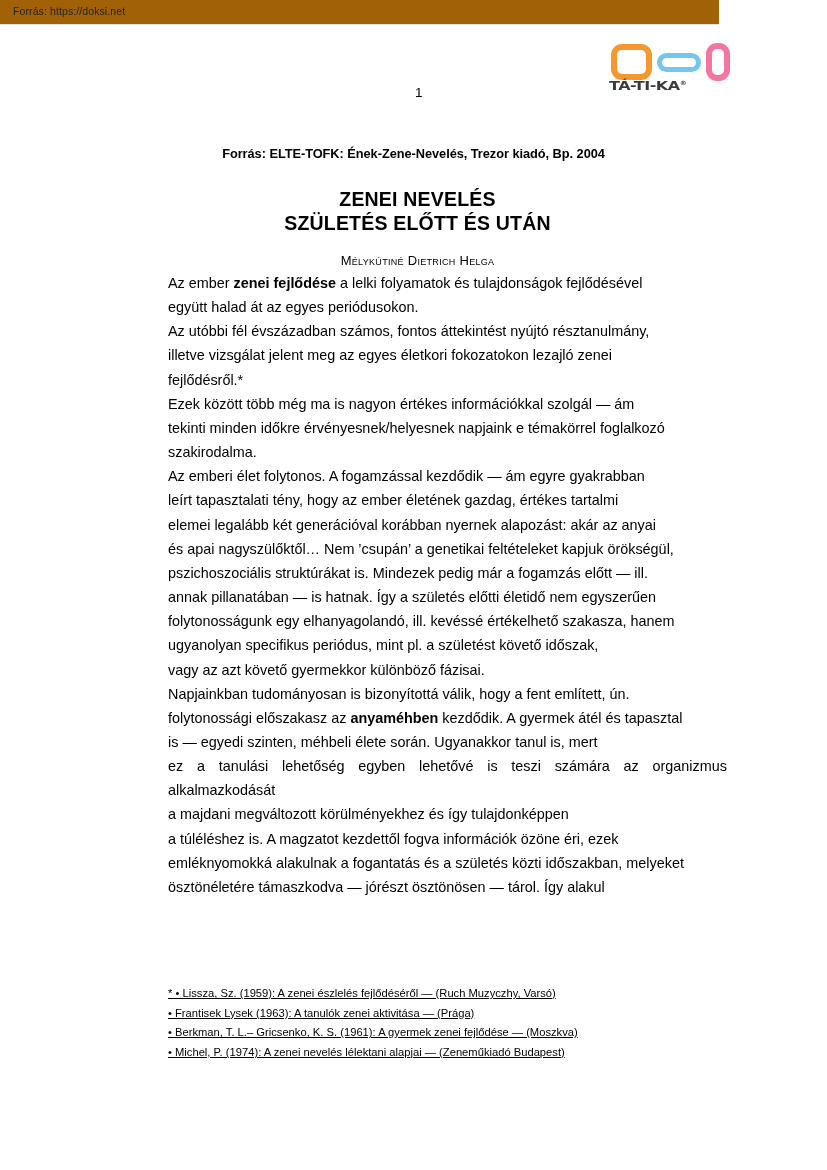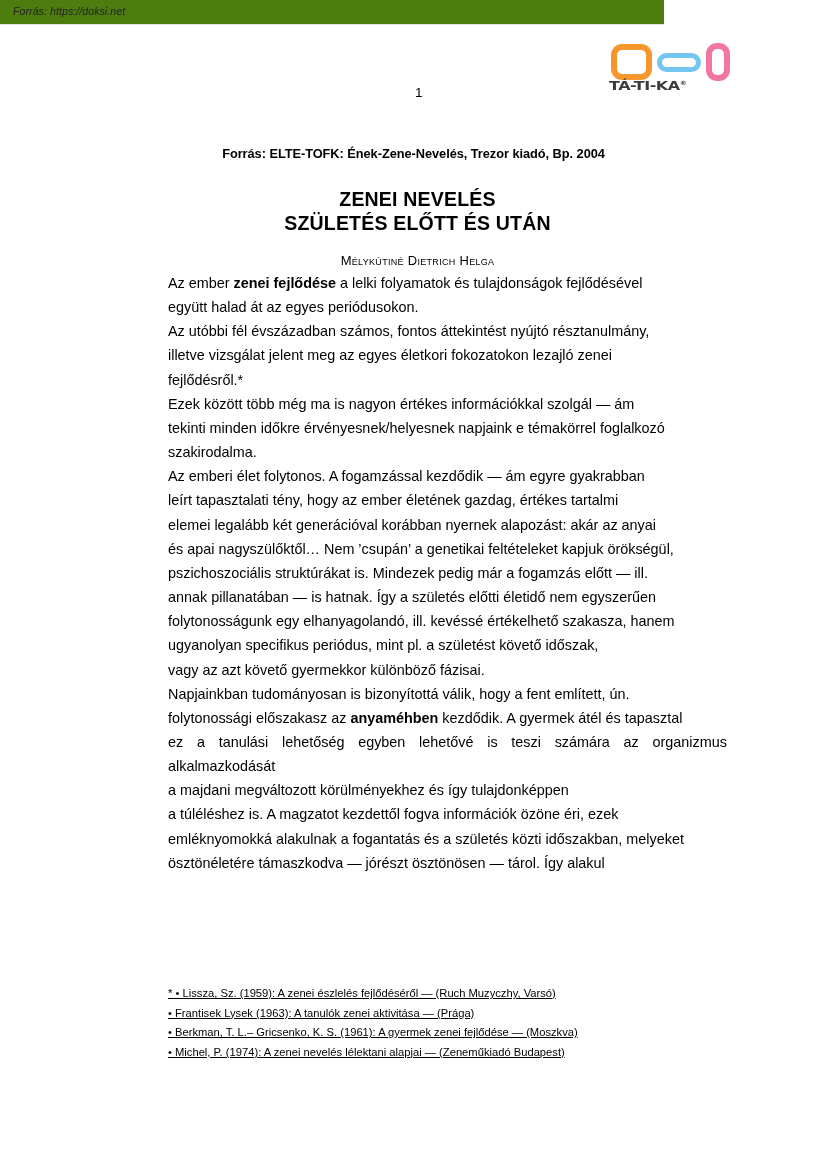--- a/index.html
+++ b/index.html
@@ -15,26 +15,25 @@
     color: #000000;
     position: relative;
     overflow: hidden;
   }
 
   
   .source-banner {
     position: absolute;
     top: 0;
     left: 0;
-    width: 664px;
+    width: 719px;
     height: 25px;
-    background: #4d7c0f;
+    background: #a16207;
     border-bottom: 1px solid #e2e2e2;
     box-sizing: border-box;
-    font-style: italic;
   }
   .source-banner .source-text {
     position: absolute;
     left: 13px;
     top: 5px;
     font-size: 10.5px;
     color: #222222;
     letter-spacing: 0.1px;
     white-space: nowrap;
   }
@@ -232,20 +231,21 @@
     <div class="line">leírt tapasztalati tény, hogy az ember életének gazdag, értékes tartalmi</div>
     <div class="line">elemei legalább két generációval korábban nyernek alapozást: akár az anyai</div>
     <div class="line">és apai nagyszülőktől… Nem ’csupán’ a genetikai feltételeket kapjuk örökségül,</div>
     <div class="line">pszichoszociális struktúrákat is. Mindezek pedig már a fogamzás előtt — ill.</div>
     <div class="line">annak pillanatában — is hatnak. Így a születés előtti életidő nem egyszerűen</div>
     <div class="line">folytonosságunk egy elhanyagolandó, ill. kevéssé értékelhető szakasza, hanem</div>
     <div class="line">ugyanolyan specifikus periódus, mint pl. a születést követő időszak,</div>
     <div class="line">vagy az azt követő gyermekkor különböző fázisai.</div>
     <div class="line">Napjainkban tudományosan is bizonyítottá válik, hogy a fent említett, ún.</div>
     <div class="line"><span>folytonossági előszakasz az </span><b>anyaméhben</b><span> kezdődik. A gyermek átél és tapasztal</span></div>
+    <div class="line">is — egyedi szinten, méhbeli élete során. Ugyanakkor tanul is, mert</div>
     <div class="line justified">
       <span>ez</span>
       <span>a</span>
       <span>tanulási</span>
       <span>lehetőség</span>
       <span>egyben</span>
       <span>lehetővé</span>
       <span>is</span>
       <span>teszi</span>
       <span>számára</span>

